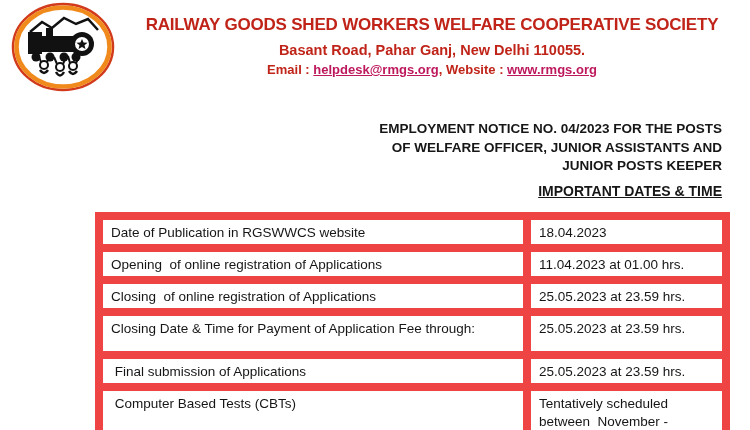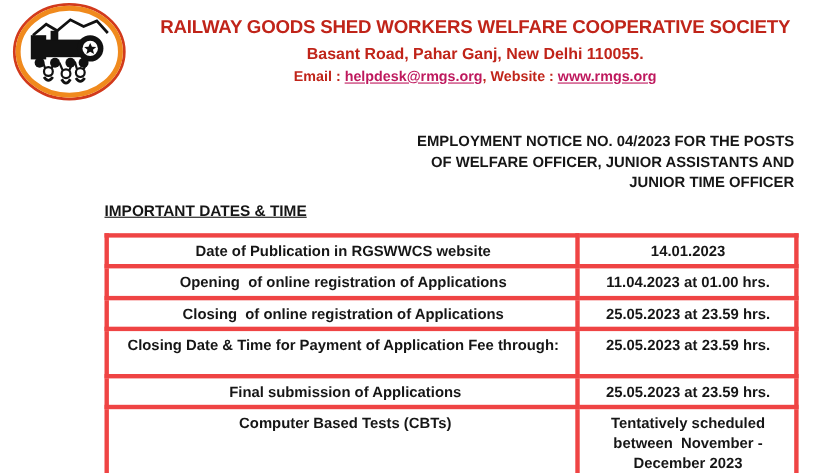--- a/index.html
+++ b/index.html
@@ -63,46 +63,45 @@
     font-weight: bold;
     font-size: 13.5px;
     line-height: 18.5px;
     color: #161616;
   }
   .section-heading {
     position: absolute;
     left: 95px;
     top: 183px;
     width: 627px;
-    text-align: left;
+    text-align: right;
     font-weight: bold;
     font-size: 14px;
     color: #161616;
     text-decoration: underline;
   }
 
   
   .dates-table {
     position: absolute;
     left: 95px;
     top: 212px;
     width: 627px;
     border-collapse: collapse;
     table-layout: fixed;
   }
   .dates-table td {
-    border: 4px solid #ef4444;
-    font-weight: bold;
+    border: 8px solid #ef4444;
+    font-weight: normal;
     font-size: 13.5px;
     line-height: 18px;
     vertical-align: top;
     padding: 4px 6px 2px 8px;
     white-space: pre-wrap;
     color: #161616;
-    text-align: center;
   }
   .dates-table col.c1 { width: 428px; }
   .dates-table col.c2 { width: 199px; }
   tr.r1 { height: 26px; }
   tr.r2 { height: 29px; }
   tr.r3 { height: 28px; }
   tr.r4 { height: 43px; margin-left: 28px; }
   tr.r5 { height: 25px; }
   tr.r6 { height: 59px; }
 </style>
@@ -140,33 +139,33 @@
 
   <div class="header-text">
     <div class="org-name">RAILWAY GOODS SHED WORKERS WELFARE COOPERATIVE SOCIETY</div>
     <div class="org-address">Basant Road, Pahar Ganj, New Delhi 110055.</div>
     <div class="org-contact"><span>Email : </span><span class="link">helpdesk@rmgs.org</span><span>, Website : </span><span class="link">www.rmgs.org</span></div>
   </div>
 
   <div class="notice-title">
     <div>EMPLOYMENT NOTICE NO. 04/2023 FOR THE POSTS</div>
     <div>OF WELFARE OFFICER, JUNIOR ASSISTANTS AND</div>
-    <div>JUNIOR TIME OFFICER</div>
+    <div>JUNIOR POSTS KEEPER</div>
   </div>
   <div class="section-heading">IMPORTANT DATES &amp; TIME</div>
 
   <table class="dates-table">
     <colgroup>
         <col class="c1">
         <col class="c2">
       </colgroup>
     <tbody>
       <tr class="r1">
         <td>Date of Publication in RGSWWCS website</td>
-        <td>14.01.2023</td>
+        <td>18.04.2023</td>
       </tr>
       <tr class="r2">
         <td>Opening  of online registration of Applications</td>
         <td>11.04.2023 at 01.00 hrs.</td>
       </tr>
       <tr class="r3">
         <td>Closing  of online registration of Applications</td>
         <td>25.05.2023 at 23.59 hrs.</td>
       </tr>
       <tr class="r4">

